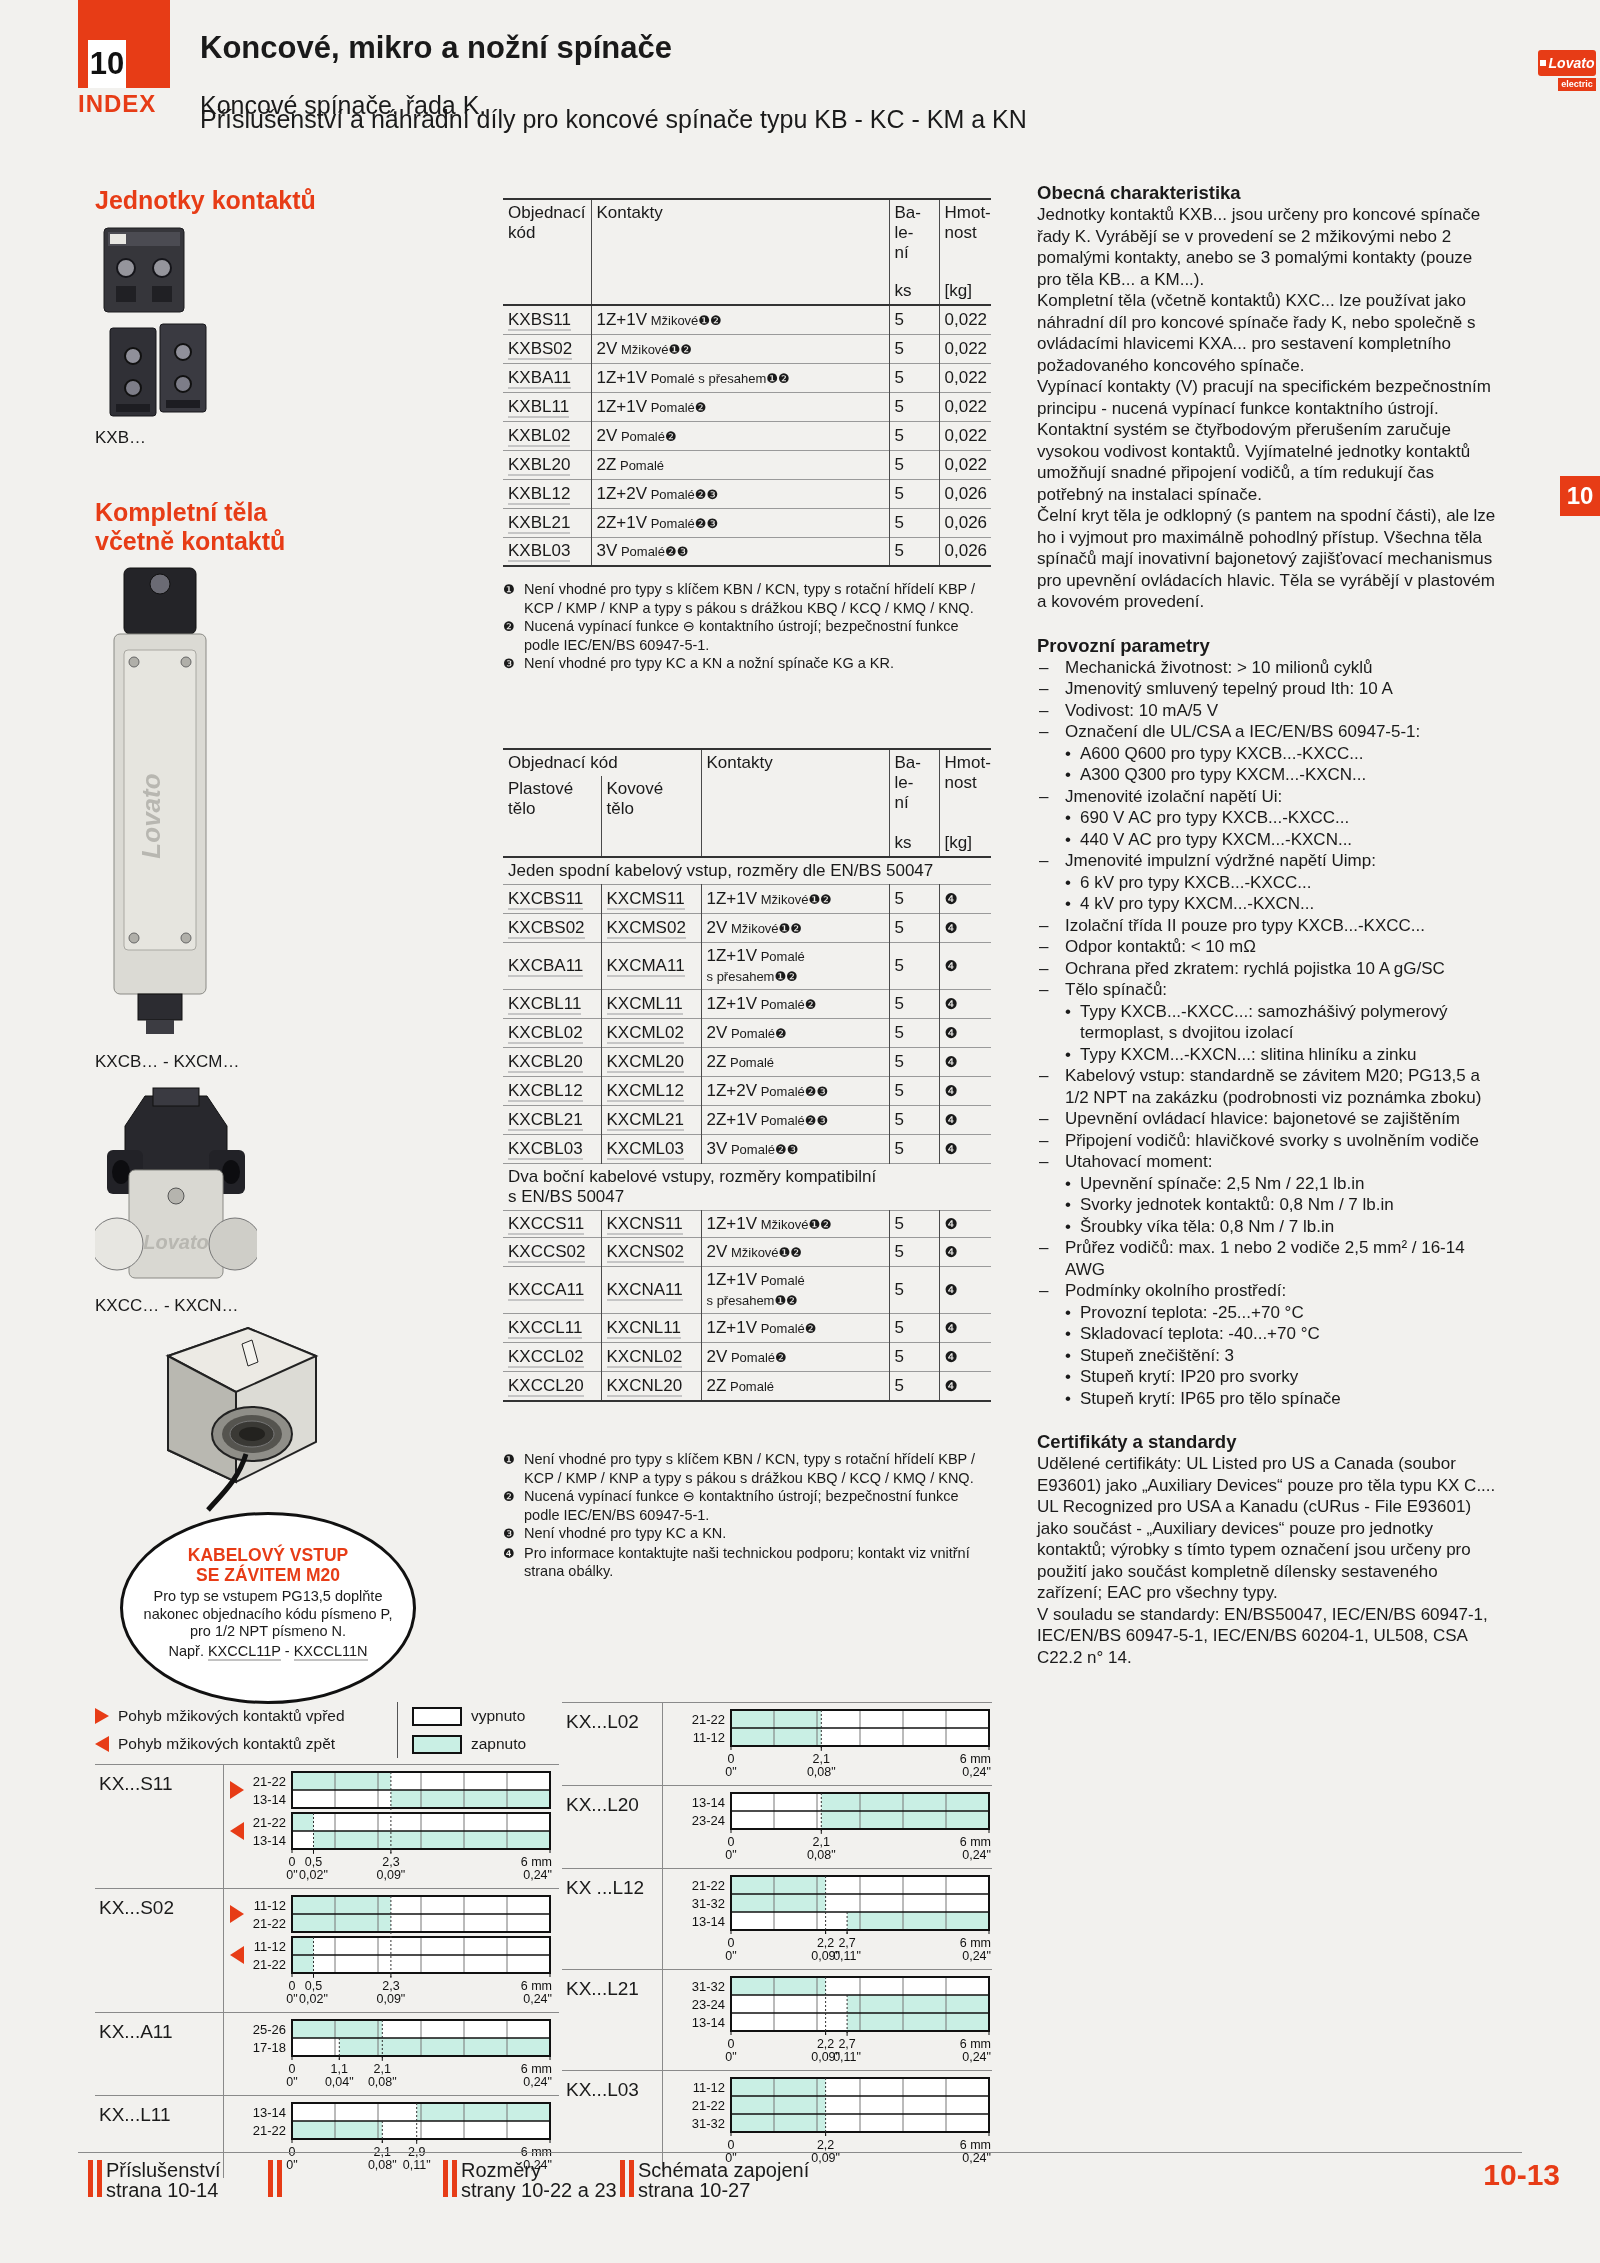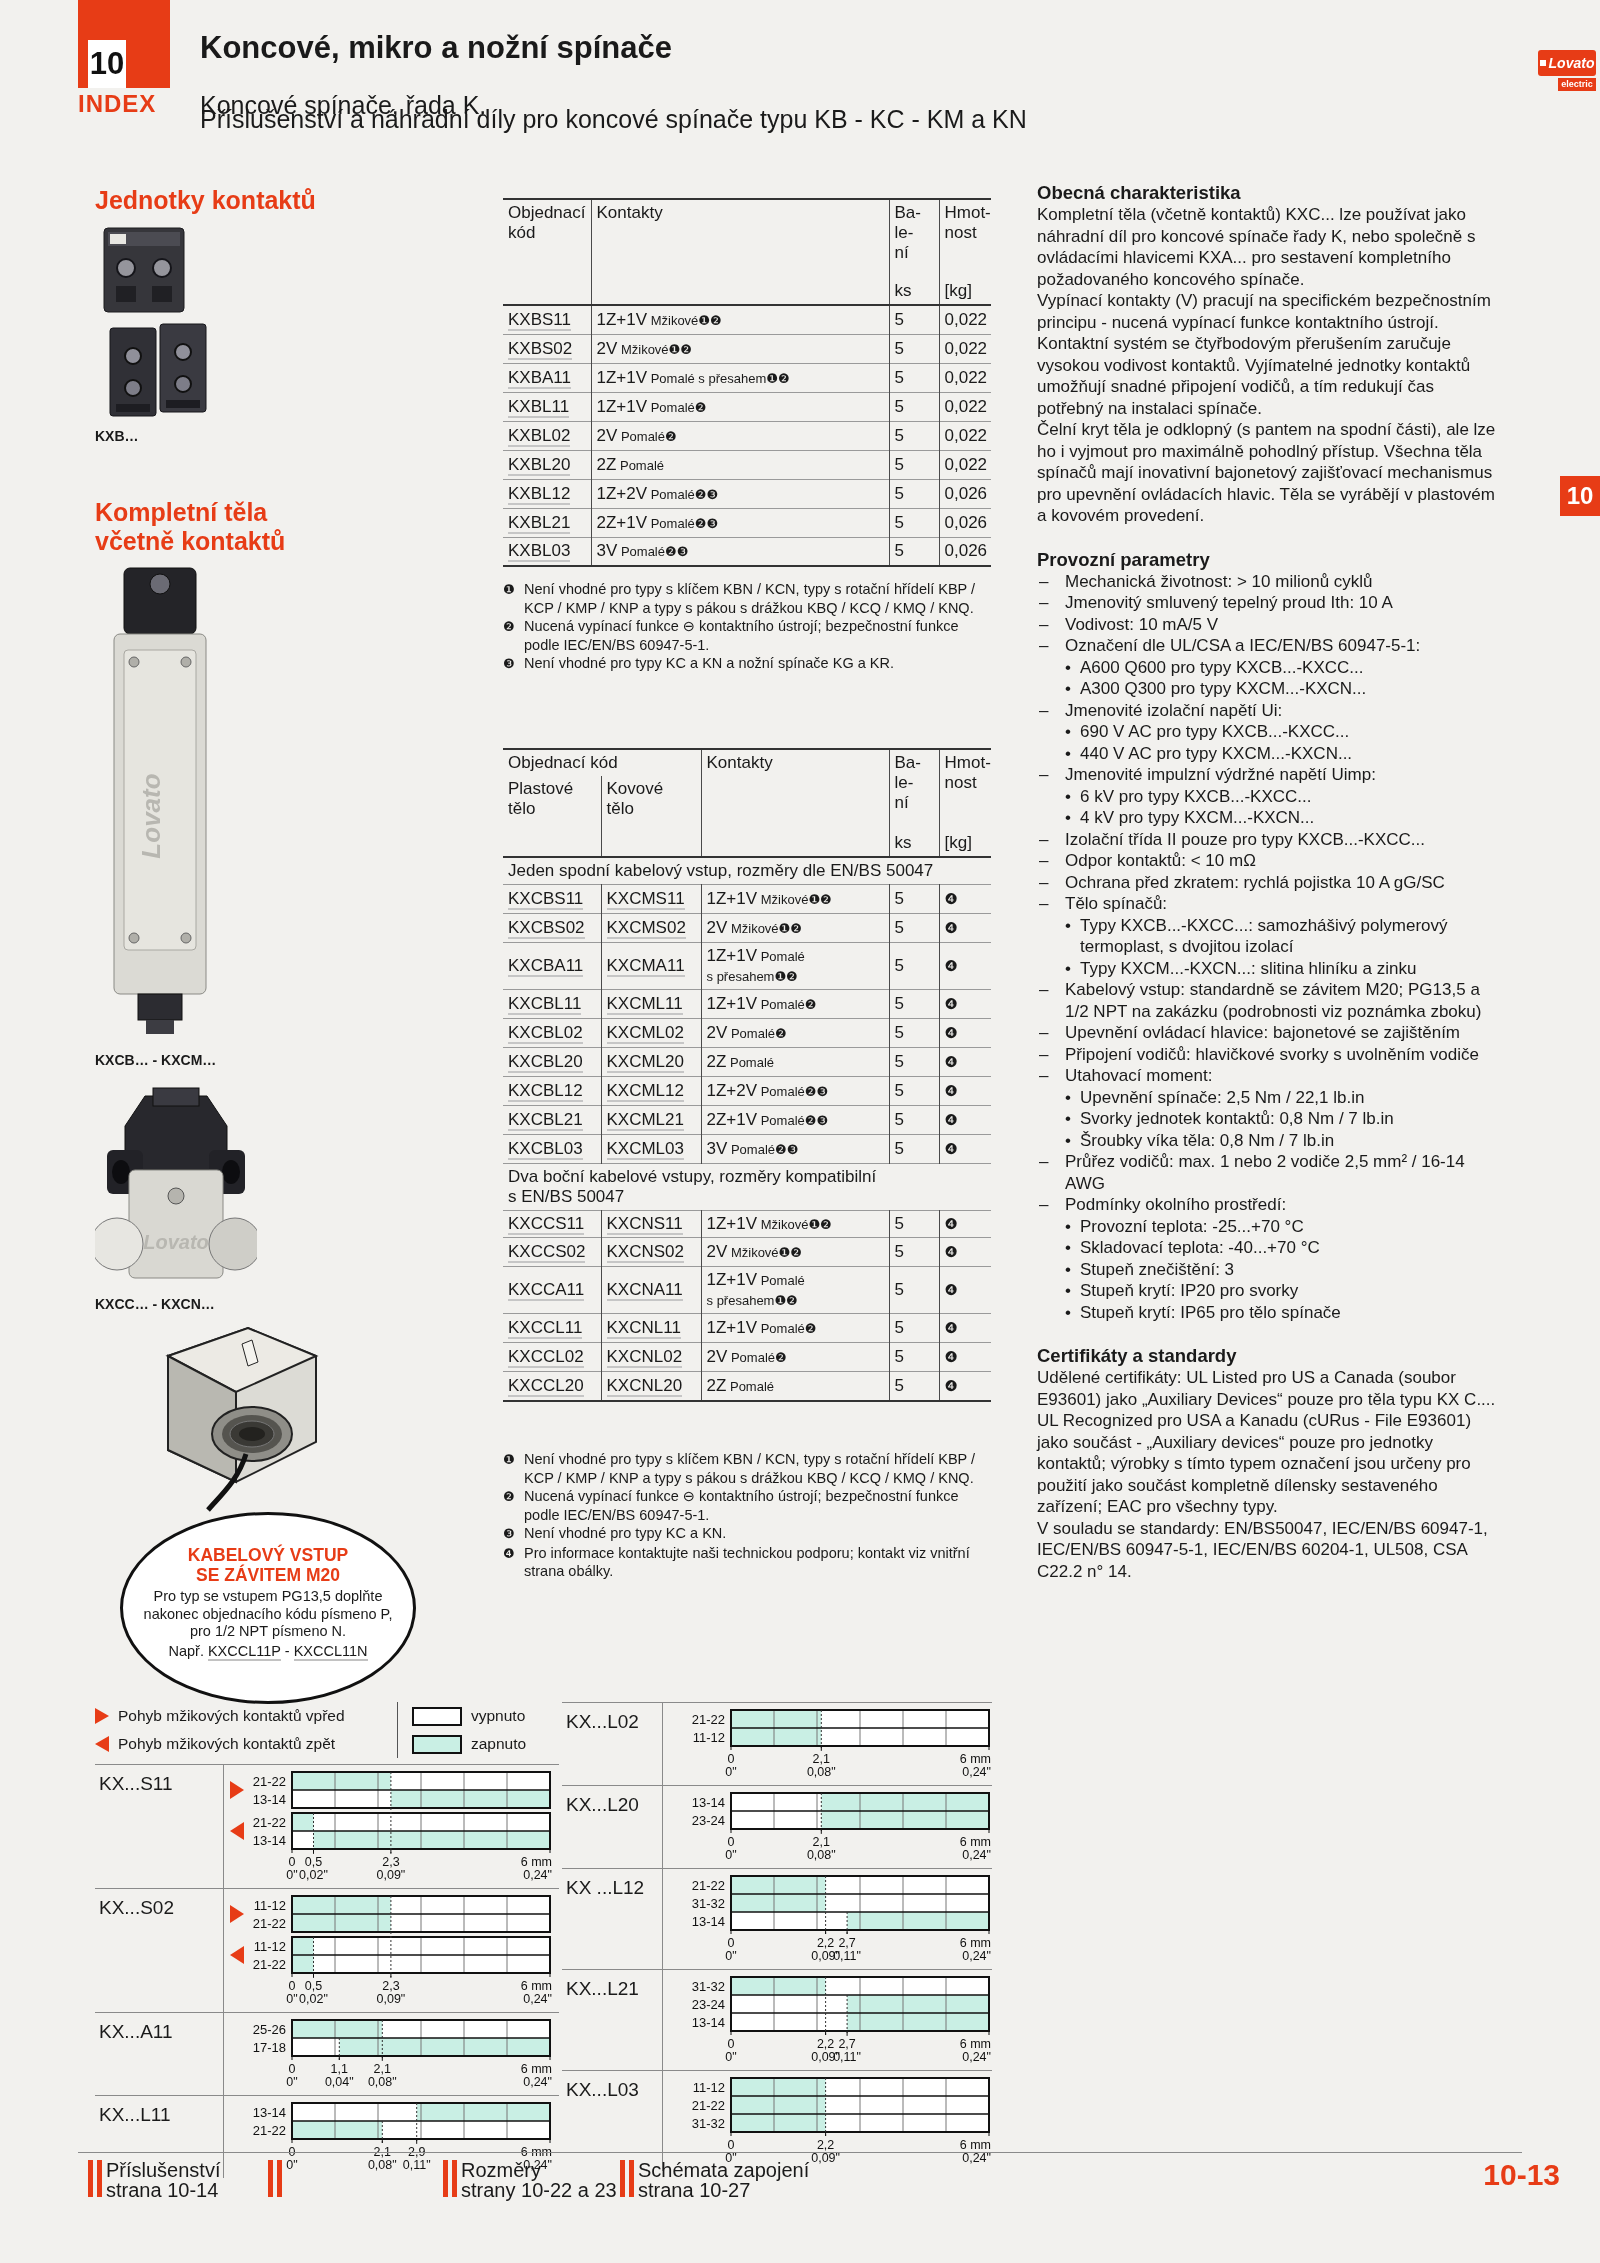--- a/index.html
+++ b/index.html
@@ -17,21 +17,21 @@
   .logo{left:1538px;top:50px;width:58px;}
   .logo-main{background:var(--accent);border-radius:3px;height:26px;display:flex;align-items:center;justify-content:center;
              color:#fff;font-weight:bold;font-style:italic;font-size:14px;gap:3px;}
   .logo-dot{width:6px;height:6px;background:#fff;display:inline-block;}
   .logo-sub{background:var(--accent);width:38px;height:13px;margin-left:20px;margin-top:2px;color:#fff;
             font-size:9px;font-weight:bold;text-align:center;line-height:13px;}
   .side-tab{left:1560px;top:476px;width:40px;height:40px;background:var(--accent);color:#fff;
             font-size:24px;font-weight:bold;display:flex;align-items:center;justify-content:center;}
   
   .red-head{color:var(--accent);font-weight:bold;font-size:25px;}
-  .img-caption{font-weight:bold;font-size:14px;}
+  .img-caption{font-weight:normal;font-size:17px;}
   .bubble{left:120px;top:1512px;width:296px;height:192px;border:3px solid #111;border-radius:50%;
           background:#fff;text-align:center;padding:30px 20px 0 20px;box-sizing:border-box;}
   .bubble .bt{color:var(--accent);font-weight:bold;font-size:17.5px;line-height:20px;}
   .bubble .bb{font-size:14.5px;line-height:17.5px;margin-top:3px;}
   .bubble .bx{font-size:14.5px;margin-top:2px;}
   .u{border-bottom:2px solid #c2c2c2;padding-bottom:0;}
   
   .tbox{left:503px;width:488px;}
   table.cat{border-collapse:collapse;width:100%;table-layout:fixed;}
   table.cat th,table.cat td{font-weight:normal;text-align:left;vertical-align:middle;
@@ -440,20 +440,21 @@
       </div>
       <div class="fn">
         <span class="s">❹</span>
         <span>Pro informace kontaktujte naši technickou podporu; kontakt viz vnitřní strana obálky.</span>
       </div>
     </div>
 
   <div class="abs rc" id="right-col">
     <div class="rc-title">Obecná charakteristika</div>
     <div id="general-paras">
+        <p>Jednotky kontaktů KXB... jsou určeny pro koncové spínače řady K. Vyrábějí se v provedení se 2 mžikovými nebo 2 pomalými kontakty, anebo se 3 pomalými kontakty (pouze pro těla KB... a KM...).</p>
         <p>Kompletní těla (včetně kontaktů) KXC... lze používat jako náhradní díl pro koncové spínače řady K, nebo společně s ovládacími hlavicemi KXA... pro sestavení kompletního požadovaného koncového spínače.</p>
         <p>Vypínací kontakty (V) pracují na specifickém bezpečnostním principu - nucená vypínací funkce kontaktního ústrojí. Kontaktní systém se čtyřbodovým přerušením zaručuje vysokou vodivost kontaktů. Vyjímatelné jednotky kontaktů umožňují snadné připojení vodičů, a tím redukují čas potřebný na instalaci spínače.</p>
         <p>Čelní kryt těla je odklopný (s pantem na spodní části), ale lze ho i vyjmout pro maximálně pohodlný přístup. Všechna těla spínačů mají inovativní bajonetový zajišťovací mechanismus pro upevnění ovládacích hlavic. Těla se vyrábějí v plastovém a kovovém provedení.</p>
       </div>
     <div class="rc-title mt">Provozní parametry</div>
     <div id="params-list">
         <div class="param">
           <span class="dash">–</span>
           <span>Mechanická životnost: &gt; 10 milionů cyklů</span>
         </div>

